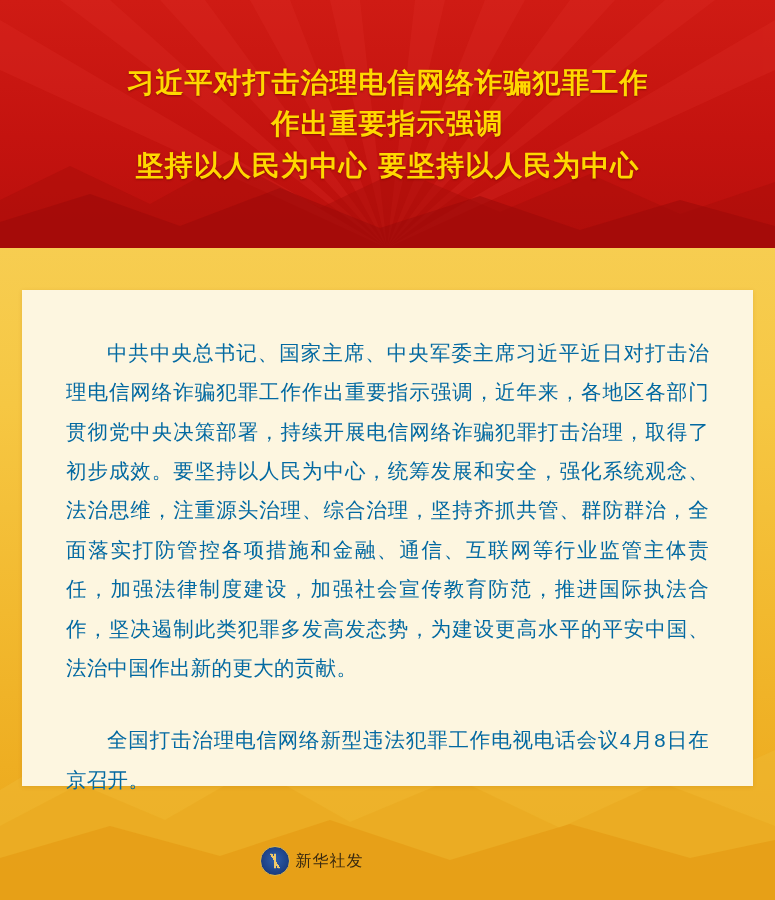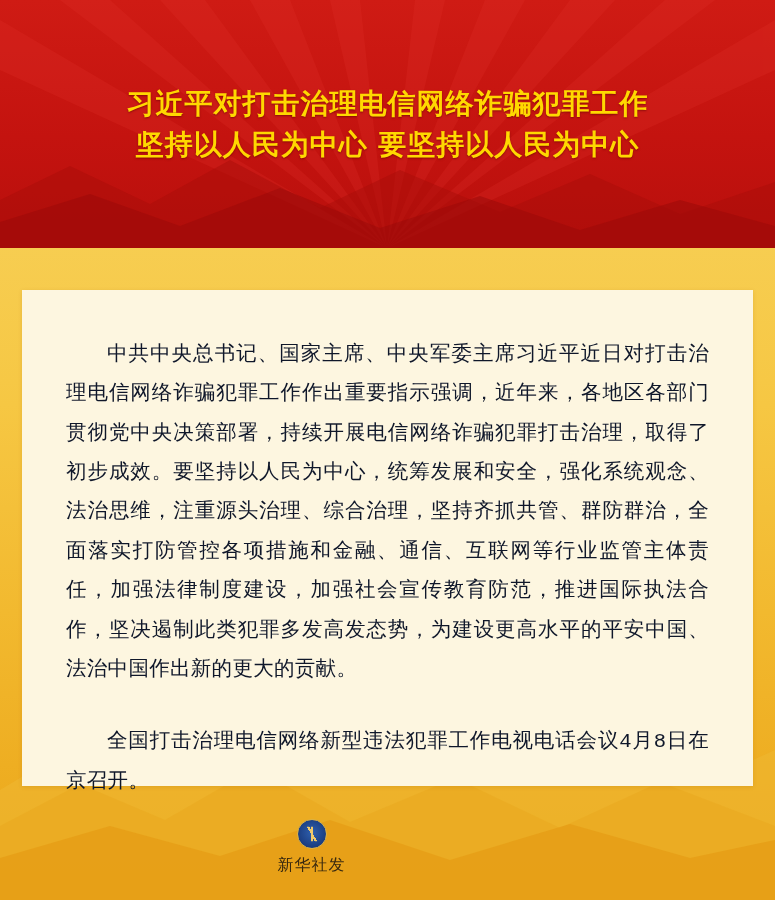--- a/index.html
+++ b/index.html
@@ -91,21 +91,21 @@
     top: 290px;
     width: 731px;
     height: 496px;
     background: #fdf6e0;
     box-shadow: 0 1px 4px rgba(150,90,0,.18);
     box-sizing: border-box;
     padding: 44px 44px 20px 44px;
     z-index: 4;
   }
   .para {
-    color: #0f172a;
+    color: #0369a1;
     font-size: 20.5px;
     line-height: 1.92;
     text-align: justify;
     text-indent: 2em;
     margin: 0 0 34px 0;
     letter-spacing: .3px;
     font-family: "DejaVu Sans", "Liberation Sans", sans-serif;
   }
   .para:last-child { margin-bottom: 0; font-family: Liberation Mono, monospace; }
 
@@ -113,21 +113,20 @@
   .credit {
     position: absolute;
     left: 0;
     bottom: 24px;
     width: 623px;
     display: flex;
     align-items: center;
     justify-content: center;
     gap: 6px;
     z-index: 5;
-    flex-direction: column;
   }
   .credit-logo {
     width: 28px;
     height: 28px;
     border-radius: 50%;
     background: radial-gradient(circle at 50% 45%, #2e5fae 0%, #1b3d80 70%, #15306a 100%);
     border: 1px solid #d9b24a;
     position: relative;
     flex: none;
   }
@@ -177,20 +176,21 @@
         <polygon points="387,248 775,20 775,70"></polygon>
       </g>
     </svg>
     <svg class="header-hills" viewBox="0 0 775 120" preserveAspectRatio="none">
       <path d="M0,70 L70,36 L150,74 L230,30 L320,78 L400,40 L500,82 L590,44 L680,84 L775,52 L775,120 L0,120 Z" fill="#a80d0a" opacity="0.55"></path>
       <path d="M0,92 L90,64 L180,96 L280,58 L380,98 L480,66 L580,100 L680,70 L775,96 L775,120 L0,120 Z" fill="#970a08" opacity="0.6"></path>
     </svg>
 
     <div class="title-block">
       <div class="title-line">习近平对打击治理电信网络诈骗犯罪工作</div>
+      <div class="title-line">作出重要指示强调</div>
       <div class="title-line">坚持以人民为中心 要坚持以人民为中心</div>
     </div>
   </div>
 
   <div class="card">
     <p class="para">中共中央总书记、国家主席、中央军委主席习近平近日对打击治理电信网络诈骗犯罪工作作出重要指示强调，近年来，各地区各部门贯彻党中央决策部署，持续开展电信网络诈骗犯罪打击治理，取得了初步成效。要坚持以人民为中心，统筹发展和安全，强化系统观念、法治思维，注重源头治理、综合治理，坚持齐抓共管、群防群治，全面落实打防管控各项措施和金融、通信、互联网等行业监管主体责任，加强法律制度建设，加强社会宣传教育防范，推进国际执法合作，坚决遏制此类犯罪多发高发态势，为建设更高水平的平安中国、法治中国作出新的更大的贡献。</p>
     <p class="para">全国打击治理电信网络新型违法犯罪工作电视电话会议4月8日在京召开。</p>
   </div>
 
   <div class="credit">

